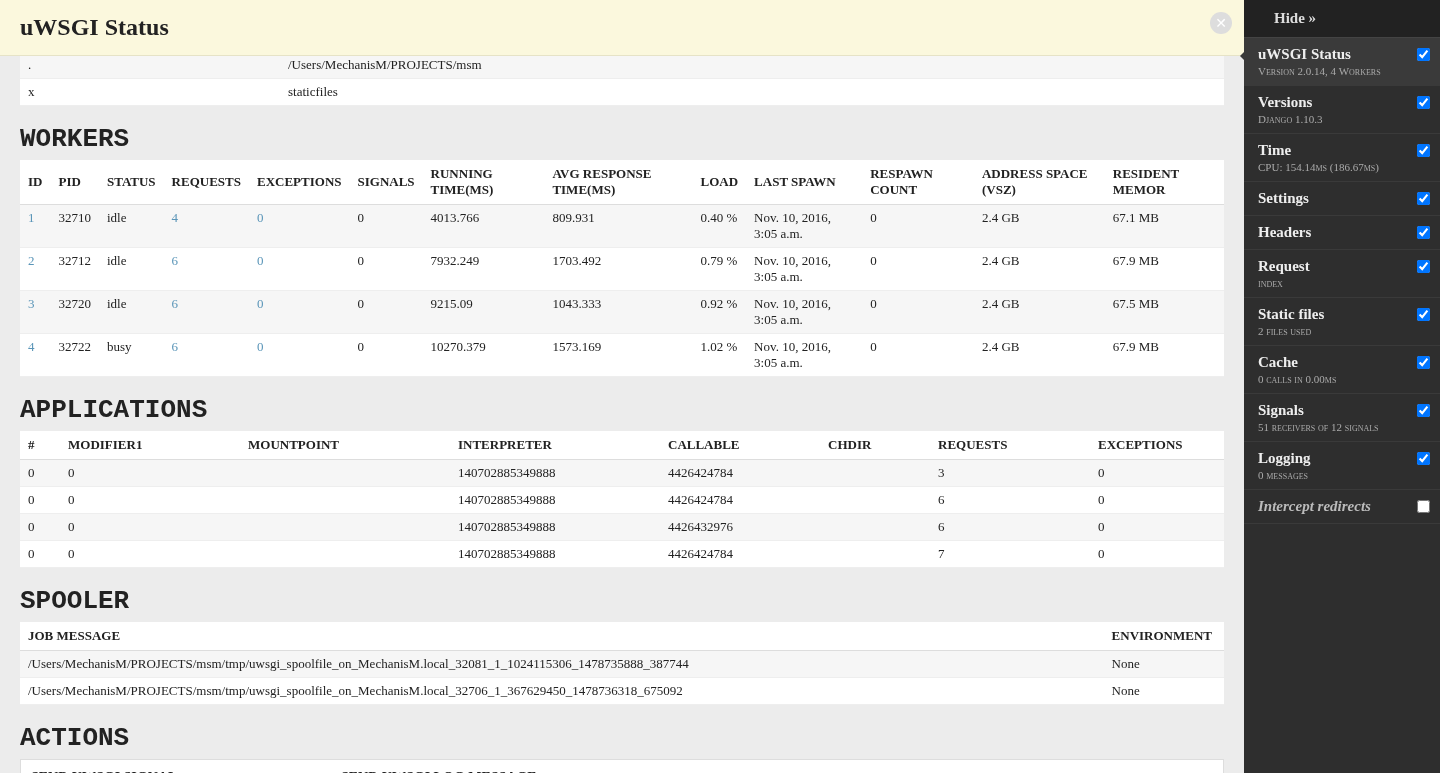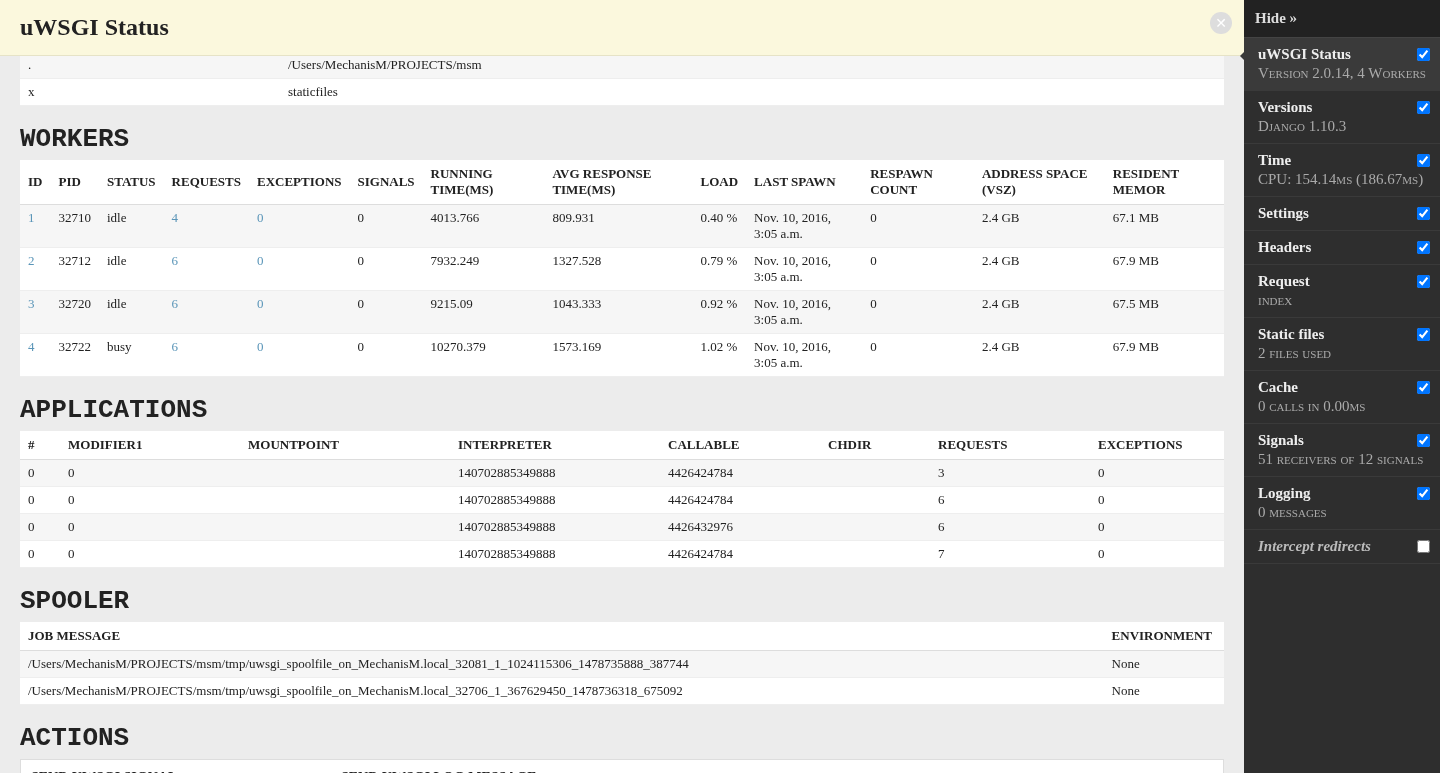--- a/index.html
+++ b/index.html
@@ -15,26 +15,26 @@
 th { text-align: left; font-weight: bold; font-family: Georgia, serif; padding: 6px 8px; border-bottom: 1px solid #ddd; font-size: 13px; }
 td { padding: 5px 8px; border-bottom: 1px solid #eee; vertical-align: top; }
 tbody tr:nth-child(odd) { background: #f6f6f6; }
 tbody tr:nth-child(even) { background: #fff; }
 .link { color: #5a95b8; }
 .actions-row { display: flex; gap: 0; }
 .action-panel { flex: 0 0 auto; margin-right: 30px; }
 .action-panel h3 { font-size: 14px; font-weight: bold; font-family: Liberation Serif, serif; margin-bottom: 8px; }
 .actions-wrapper { background: #fff; border: 1px solid #ddd; padding: 10px; margin-top: 6px; }
 .side { width: 196px; background: #2e2e2e; color: #ddd; font-family: Georgia, serif; }
-.side-hide { padding: 10px 11px; background: #222; border-bottom: 1px solid #444; font-weight: bold; font-size: 15px; cursor: pointer; }
+.side-hide { padding: 10px 30px; background: #222; border-bottom: 1px solid #444; font-weight: bold; font-size: 15px; cursor: pointer; }
 .side-item { padding: 8px 14px 8px 14px; border-bottom: 1px solid #3a3a3a; position: relative; cursor: pointer; }
 .side-item.active { background: #3a3a3a; }
 .side-item.active::before { content: ""; position: absolute; left: -10px; top: 12px; border: 6px solid transparent; border-right-color: #3a3a3a; }
 .side-item .title { font-size: 15px; font-weight: bold; color: #eee; }
-.side-item .sub { font-size: 15px; color: #aaa; font-variant: small-caps; margin-top: 2px; }
+.side-item .sub { font-size: 11px; color: #aaa; font-variant: small-caps; margin-top: 2px; }
 .side-item input[type=checkbox] { position: absolute; right: 10px; top: 10px; }
 .side-item.special .title { font-style: italic; color: #bbb; }
 .arrow-right::after { content: " \00bb"; }
 .top-offset-table { margin-top: -4px; }
 </style>
 </head>
 <body>
 
 <div class="page">
   <div class="main">
@@ -93,21 +93,21 @@
               <td>67.1 MB</td>
             </tr>
             <tr>
               <td class="link">2</td>
               <td>32712</td>
               <td>idle</td>
               <td class="link">6</td>
               <td class="link">0</td>
               <td>0</td>
               <td>7932.249</td>
-              <td>1327.528</td>
+              <td>1703.492</td>
               <td>0.79 %</td>
               <td>Nov. 10, 2016, 3:05 a.m.</td>
               <td>0</td>
               <td>2.4 GB</td>
               <td>67.9 MB</td>
             </tr>
             <tr>
               <td class="link">3</td>
               <td>32720</td>
               <td>idle</td>

